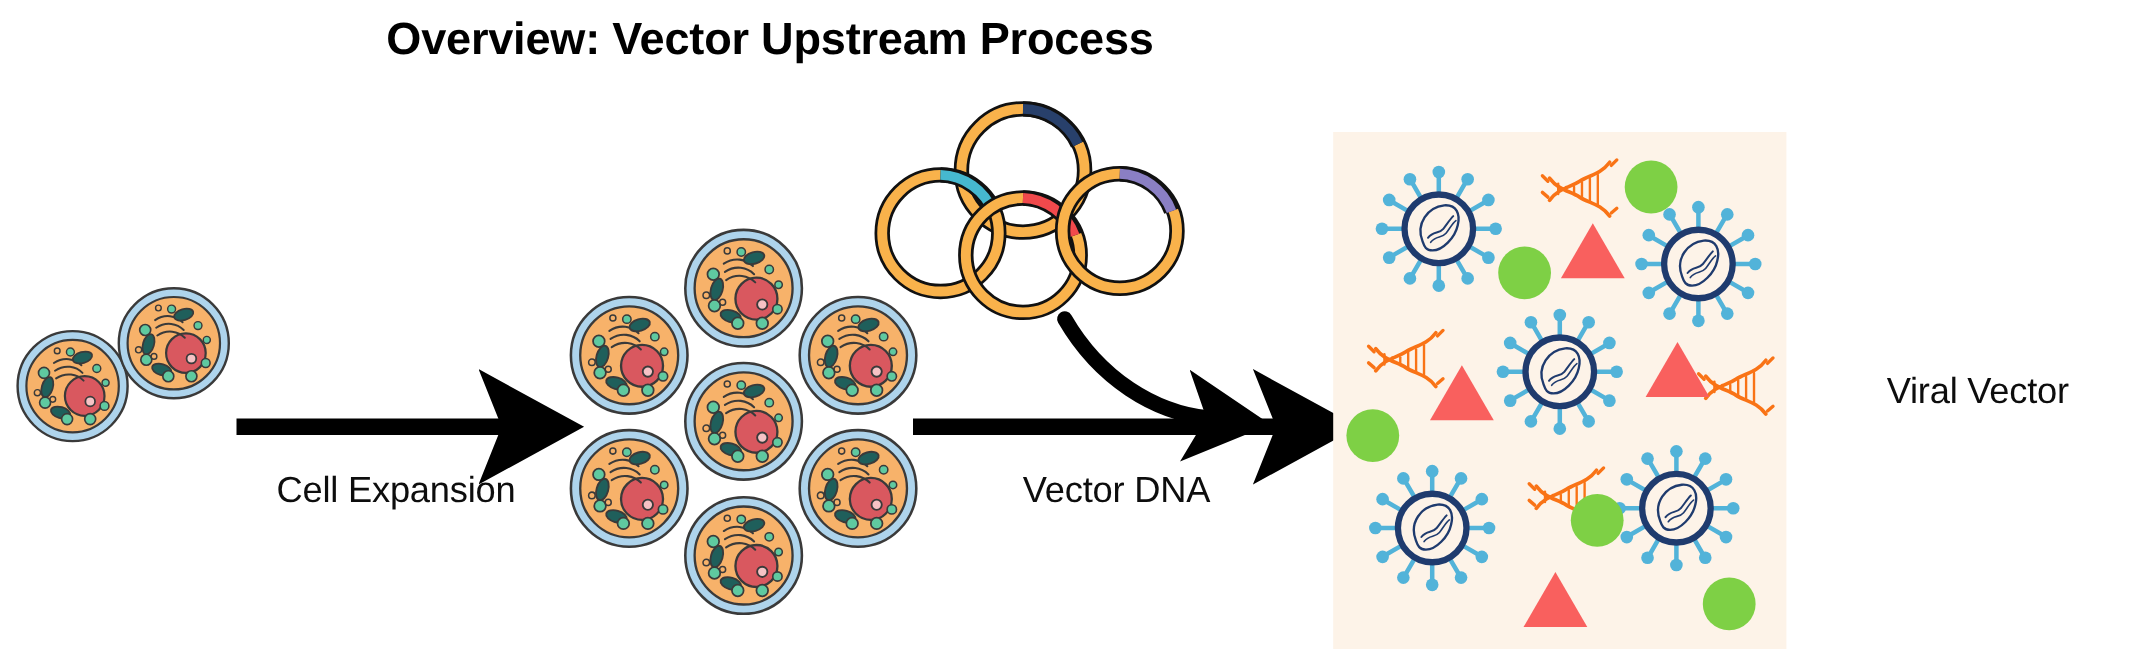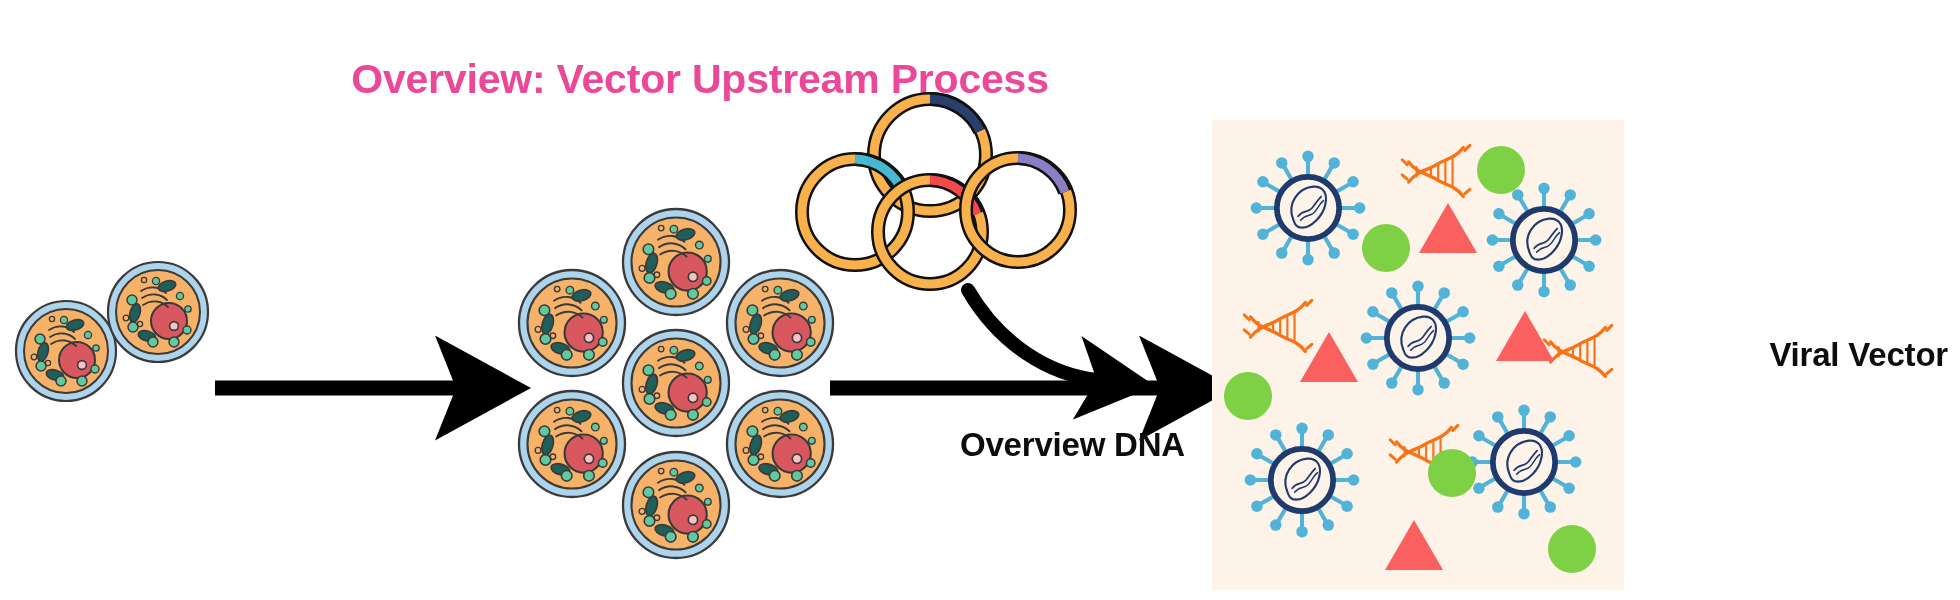--- a/index.html
+++ b/index.html
@@ -5,27 +5,26 @@
   html,body{margin:0;padding:0;background:#ffffff;}
   body{
     width:1960px;height:600px;overflow:hidden;
     font-family:"Liberation Sans", sans-serif;
     -webkit-font-smoothing:antialiased;
   }
   #stage{position:relative;width:1960px;height:600px;background:#ffffff;}
 
   .ttl{
     position:absolute;left:0;top:12px;width:1400px;
-    text-align:center;font-size:41px;font-weight:bold;color:#ec4899;
+    text-align:center;font-size:41px;font-weight:bold;color:#000000;
     letter-spacing:-0.2px;
-    margin-top:44px;
   }
 
   .lbl{
-    position:absolute;text-align:right;font-size:33px;font-weight:bold;
+    position:absolute;text-align:center;font-size:33px;font-weight:normal;
     color:#0d0d0d;line-height:1.24;letter-spacing:-0.2px;
   }
 
   .svgabs{position:absolute;left:0;top:0;overflow:visible;}
 </style>
 </head>
 <body>
 
 <div id="stage">
 
@@ -253,22 +252,23 @@
         </g>
       <g>
           <polygon points="1525,311 1554,361 1496,361" fill="#f9605e"></polygon>
         </g>
       <g>
           <polygon points="1414,520 1443,570 1385,570" fill="#f9605e"></polygon>
         </g>
     </g>
   </svg>
 
+  <div class="lbl" style="left:190px;top:425px;width:340px;">Cell Expansion</div>
 
   <div style="position:absolute;left:845px;top:425px;width:340px;text-align:center;">
-    <div class="lbl" style="position:static;">Overview DNA</div>
+    <div class="lbl" style="position:static;">Vector DNA</div>
   </div>
 
   <div style="position:absolute;left:1648px;top:335px;width:300px;text-align:center;">
     <div class="lbl" style="position:static;">Viral Vector</div>
   </div>
 
 </div>
 
 </body></html>

